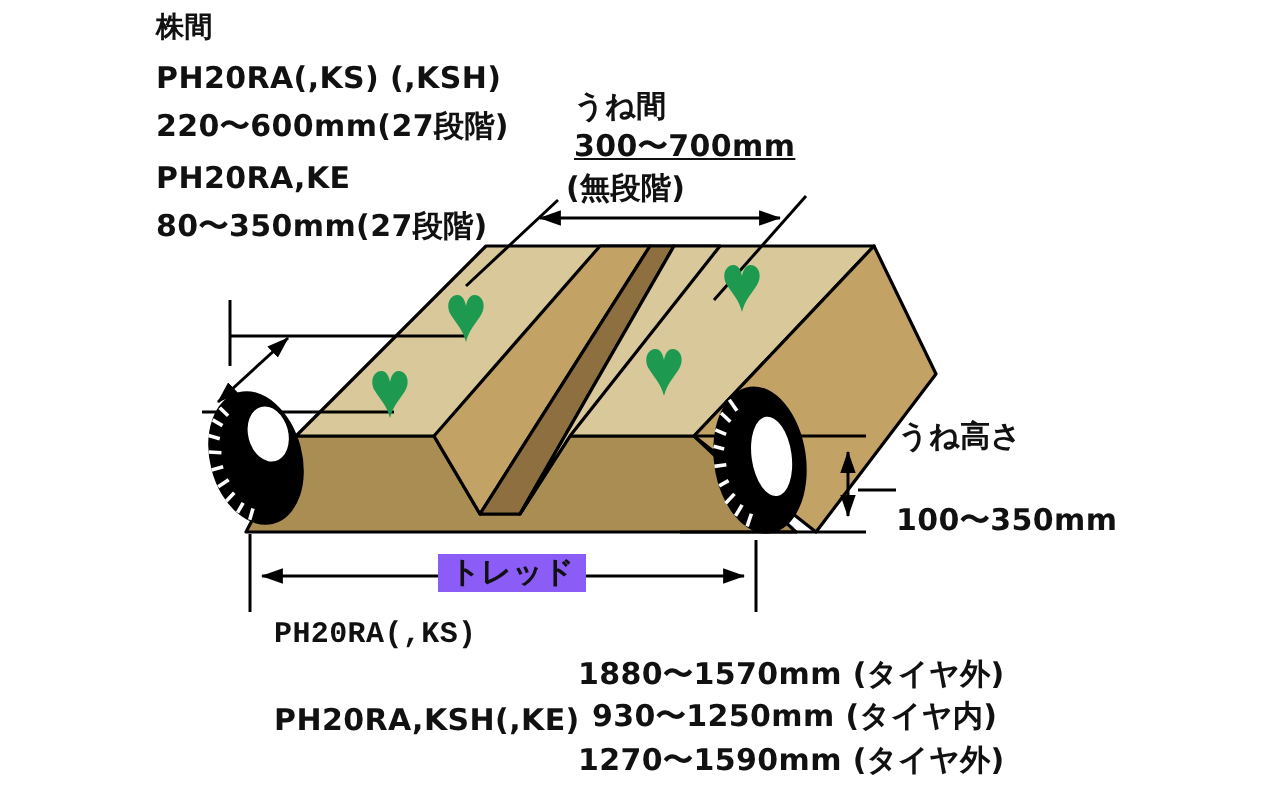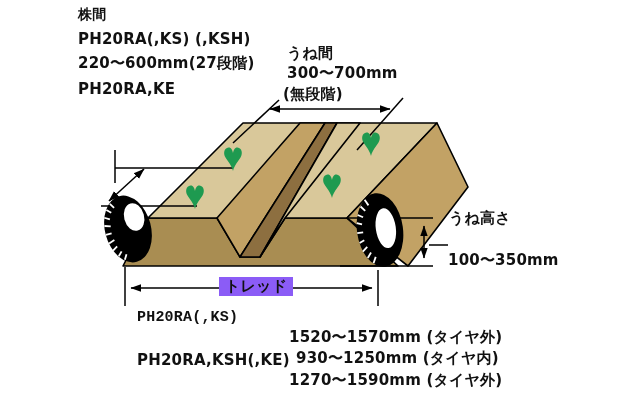--- a/index.html
+++ b/index.html
@@ -104,30 +104,31 @@
         <line x1="364" y1="204" x2="368" y2="209"></line>
         <line x1="369" y1="198" x2="372" y2="204"></line>
       </g>
     </g>
   </svg>
 
   <div class="txt small" style="left:78px;top:5px;">株間</div>
   <div class="txt" style="left:78px;top:30px;">PH20RA(,KS) (,KSH)</div>
   <div class="txt" style="left:78px;top:54px;text-align:right;">220〜600mm(27段階)</div>
   <div class="txt" style="left:78px;top:80px;">PH20RA,KE</div>
+  <div class="txt" style="left:78px;top:104px;">80〜350mm(27段階)</div>
 
   <div class="txt" style="left:287px;top:44px;">うね間</div>
-  <div class="txt" style="left:287px;top:64px;">300〜700mm</div>
+  <div class="txt" style="left:287px;top:64px;text-decoration:underline;">300〜700mm</div>
   <div class="txt" style="left:283px;top:85px;">(無段階)</div>
 
   <div class="txt" style="left:449px;top:209px;">うね高さ</div>
   <div class="txt" style="left:448px;top:251px;">100〜350mm</div>
 
   <div class="txt tread-label" style="left:219px;top:277px;">トレッド</div>
 
   <div class="txt" style="left:137px;top:308px;font-family:Liberation Mono, monospace;">PH20RA(,KS)</div>
-  <div class="txt" style="left:289px;top:328px;">1520〜1570mm (タイヤ外)</div>
+  <div class="txt" style="left:289px;top:328px;">1880〜1570mm (タイヤ外)</div>
 
   <div class="txt" style="left:137px;top:351px;">PH20RA,KSH(,KE)</div>
   <div class="txt" style="left:296px;top:349px;">930〜1250mm (タイヤ内)</div>
   <div class="txt" style="left:289px;top:371px;">1270〜1590mm (タイヤ外)</div>
 
 </div>
 
 </body></html>

